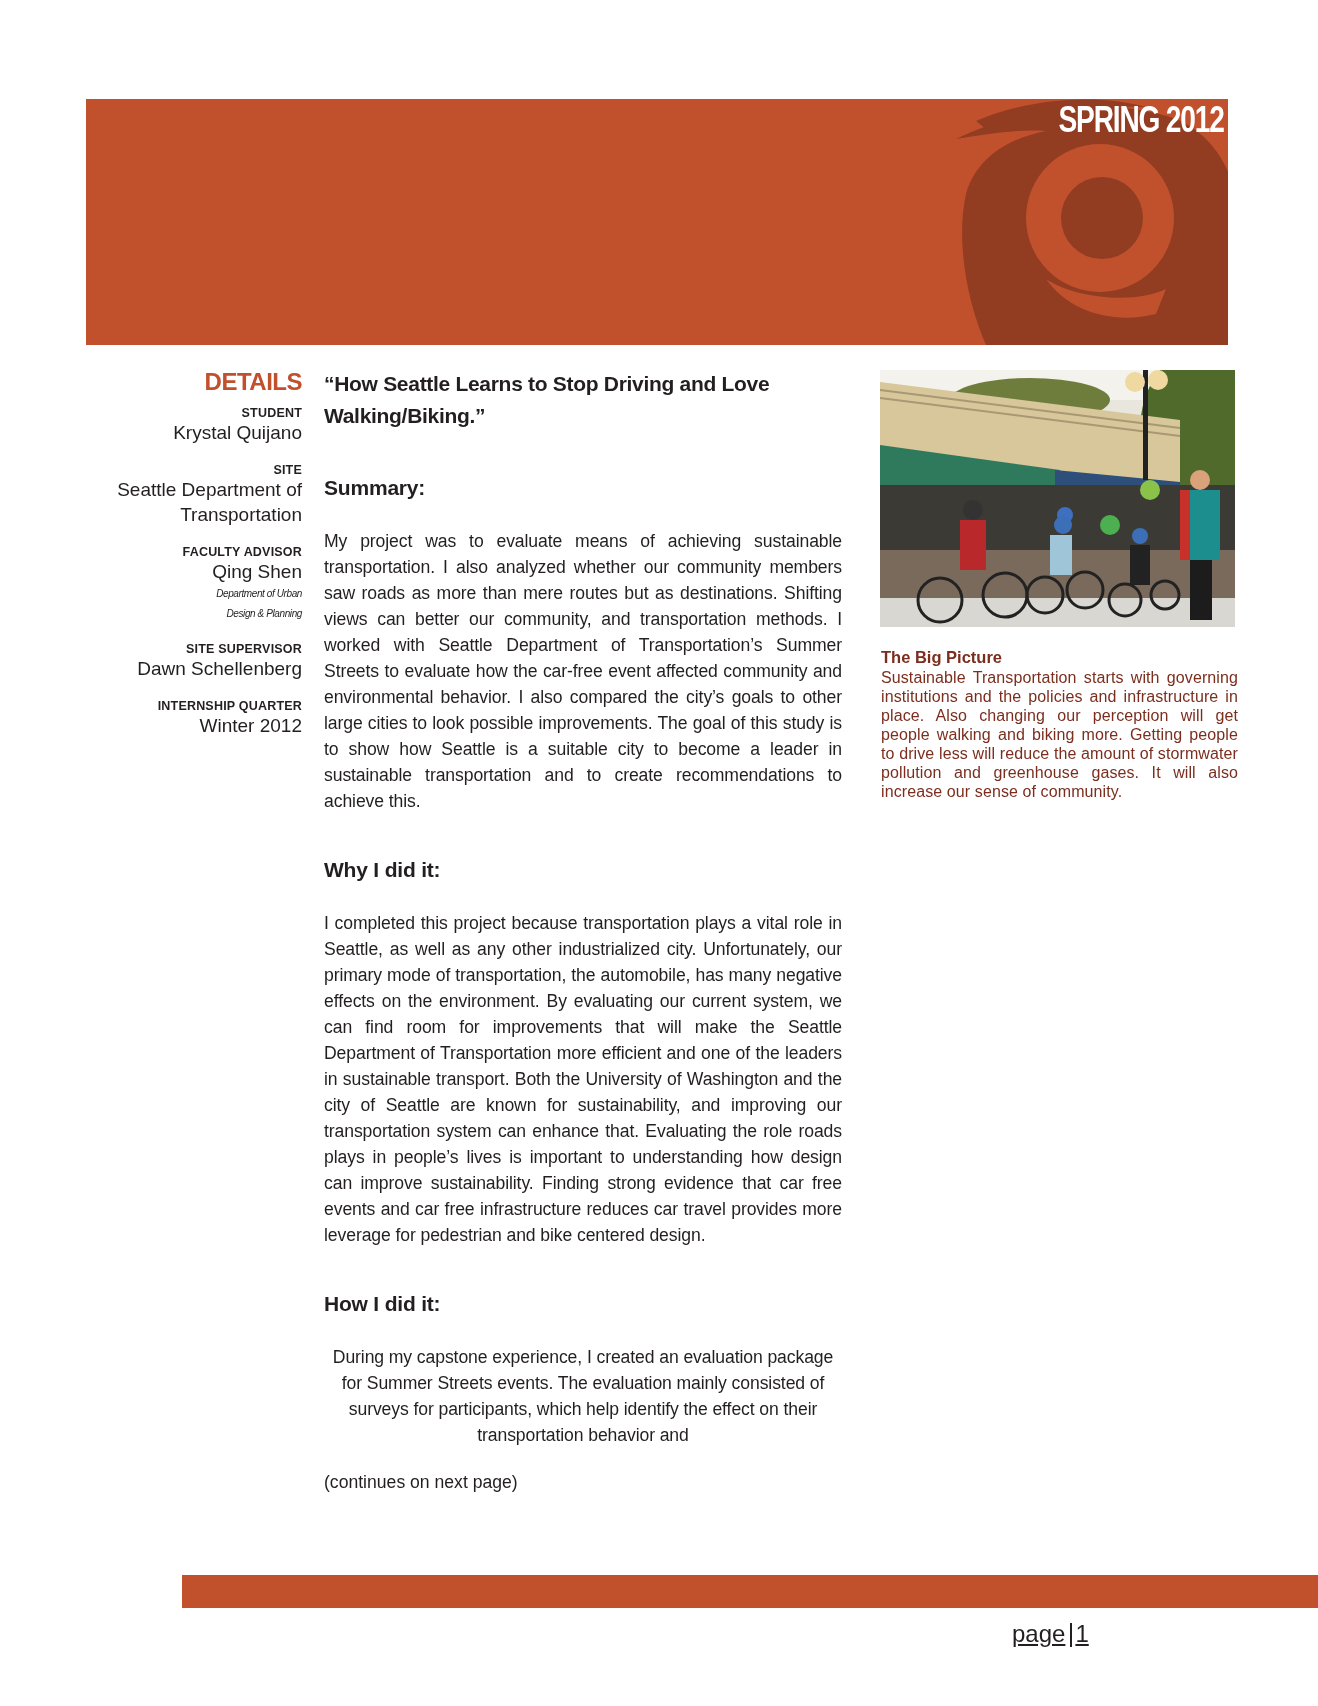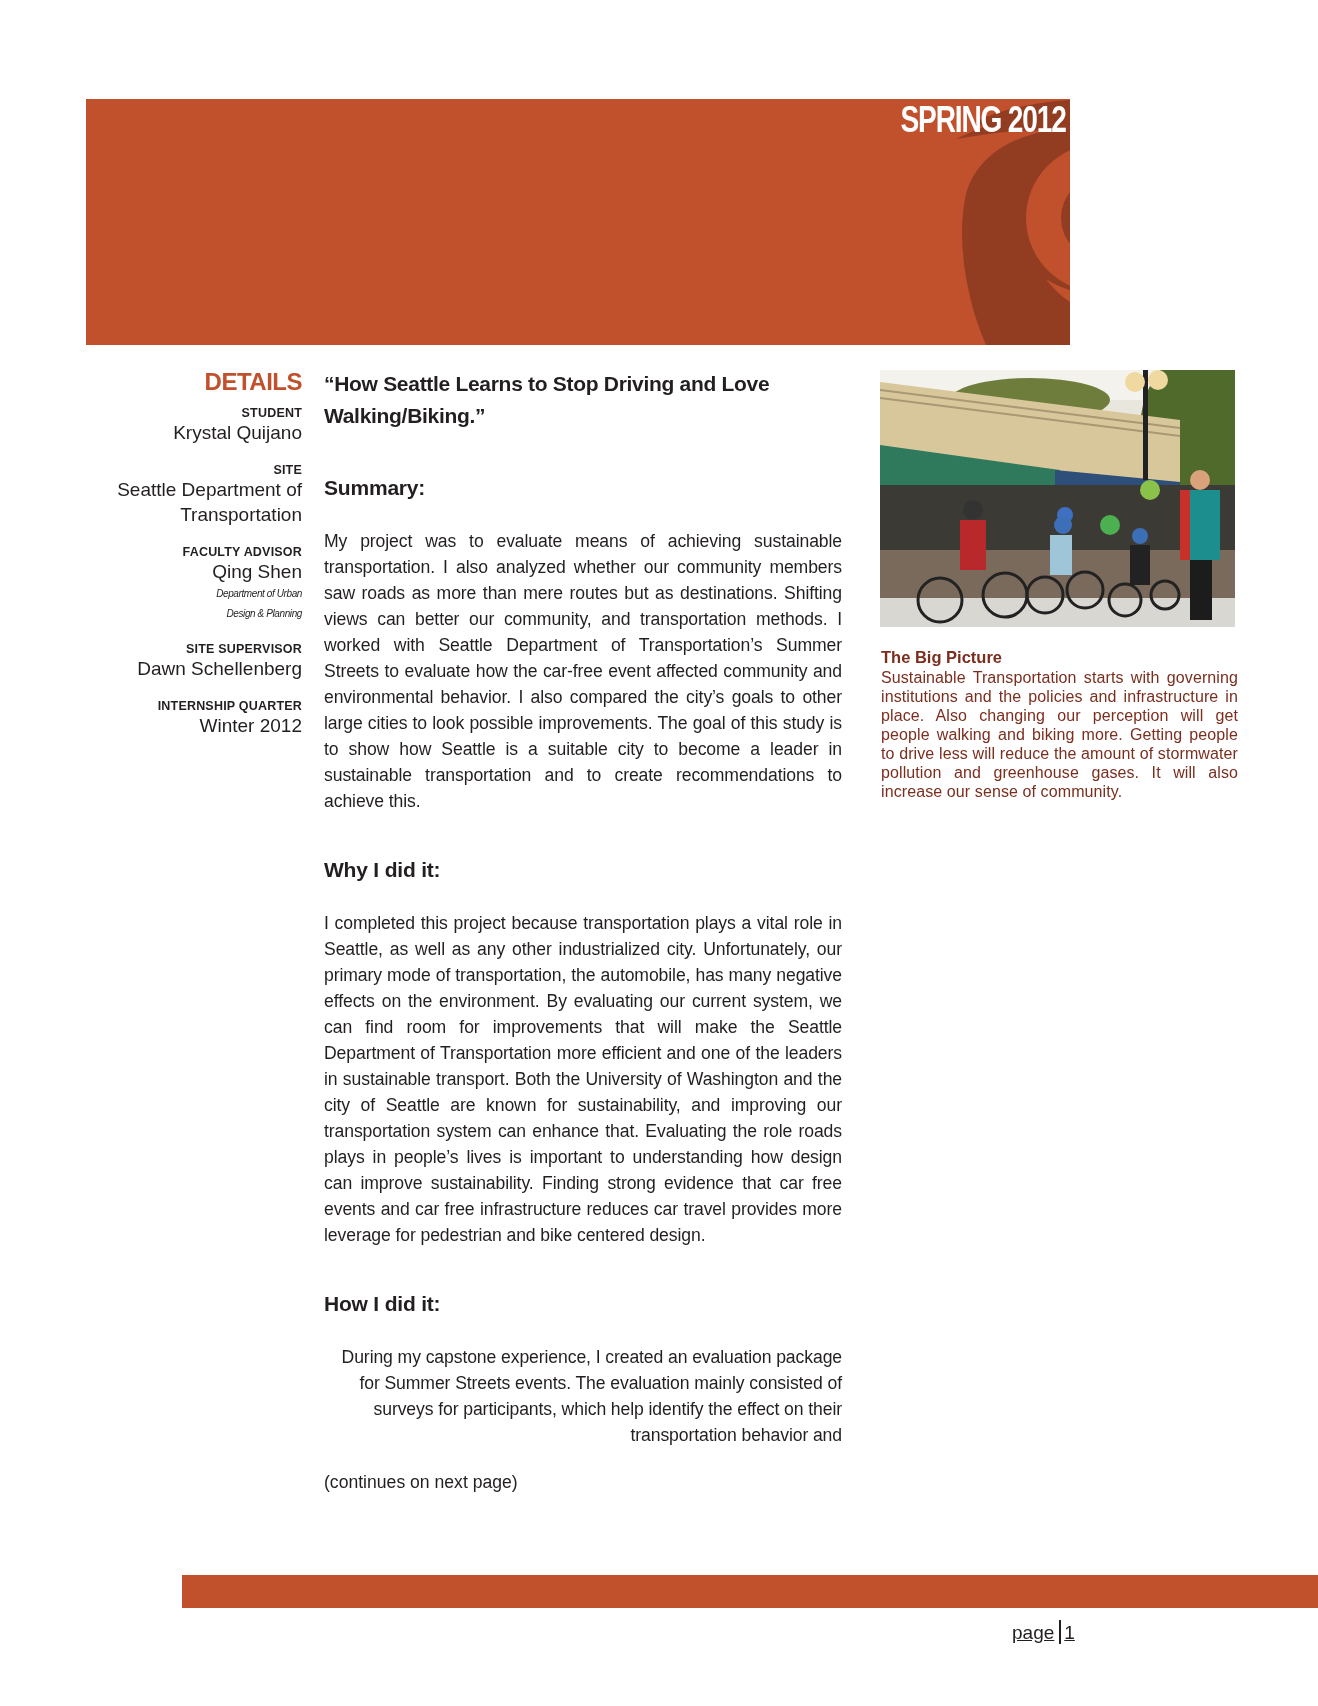--- a/index.html
+++ b/index.html
@@ -1,19 +1,19 @@
 <!DOCTYPE html>
 <html><head>
 <meta charset="utf-8">
 <style>
   html, body { margin: 0; padding: 0; background: #ffffff; }
   body { width: 1318px; height: 1706px; position: relative; overflow: hidden;
          font-family: "Liberation Sans", "DejaVu Sans", sans-serif; color: #231f20; }
 
-  .banner { position: absolute; left: 86px; top: 99px; width: 984px; height: 246px;
+  .banner { position: absolute; left: 86px; top: 99px; width: 1142px; height: 246px;
             background: #c1502d; overflow: hidden; }
   .swirl { position: absolute; left: 0; top: 0; width: 1154px; height: 246px; }
   .season { position: absolute; right: 4px; top: 0px; color: #ffffff; font-weight: bold;
             font-size: 36px; letter-spacing: -1.5px; transform: scaleX(0.78); transform-origin: right top;
             font-family: "Liberation Sans Narrow", "Liberation Sans", sans-serif; }
   .big-title { position: absolute; left: 80px; top: 238px; color: #ffffff; font-weight: bold;
                font-size: 104px; letter-spacing: -3px; line-height: 1;
                transform: scaleX(0.78); transform-origin: left top; white-space: nowrap;
                height: 108px; overflow: hidden; }
   .big-title span { display: block; }
@@ -30,21 +30,21 @@
   .sec-head { font-weight: bold; font-size: 21px; margin-top: 44px; margin-bottom: 28px; letter-spacing: -0.2px; }
   .body-text { font-size: 17.6px; line-height: 26px; text-align: justify; letter-spacing: -0.1px; }
   .continues { font-size: 17.6px; margin-top: 24px; }
 
   .photo { position: absolute; left: 880px; top: 370px; width: 355px; height: 257px; overflow: hidden; }
   .caption { position: absolute; left: 881px; top: 646px; width: 357px; color: #7b2e1e; }
   .caption-head { font-weight: bold; font-size: 16.5px; line-height: 22px; }
   .caption-body { font-size: 16px; line-height: 19px; text-align: justify; letter-spacing: 0.1px; }
 
   .footer-bar { position: absolute; left: 182px; top: 1575px; width: 1136px; height: 33px; background: #c1502d; }
-  .page-num { position: absolute; left: 1012px; top: 1620px; font-size: 19px; color: #231f20; text-decoration: underline; }
+  .page-num { position: absolute; left: 1012px; top: 1620px; font-size: 24px; color: #231f20; text-decoration: underline; }
   .page-num .sep { display: inline-block; width: 2px; height: 24px; background: #231f20; vertical-align: -5px; margin: 0 3px 0 5px; }
 </style>
 </head>
 <body>
 
 <div class="banner">
   <svg class="swirl" viewBox="0 0 1154 246" width="1154" height="246">
 
     <path d="M870 40 C 930 10, 1020 -5, 1090 20 C 1150 45, 1160 120, 1154 160 L 1154 246 L 900 246 C 880 200, 870 140, 880 95 C 890 60, 920 40, 960 32 C 930 30, 900 35, 870 40 Z" fill="#923c22"></path>
 
@@ -82,21 +82,21 @@
 <div class="main">
   <div class="doc-title">“How Seattle Learns to Stop Driving and Love Walking/Biking.”</div>
 
   <div class="sec-head">Summary:</div>
   <div class="body-text">My project was to evaluate means of achieving sustainable transportation. I also analyzed whether our community members saw roads as more than mere routes but as destinations.  Shifting views can better our community, and transportation methods. I worked with Seattle Department of Transportation’s Summer Streets to evaluate how the car-free event affected community and environmental behavior. I also compared the city’s goals to other large cities to look possible improvements. The goal of this study is to show how Seattle is a suitable city to become a leader in sustainable transportation and to create recommendations to achieve this.</div>
 
   <div class="sec-head">Why I did it:</div>
   <div class="body-text">I completed this project because transportation plays a vital role in Seattle, as well as any other industrialized city. Unfortunately, our primary mode of transportation, the automobile, has many negative effects on the environment. By evaluating our current system, we can find room for improvements that will make the Seattle Department of Transportation more efficient and one of the leaders in sustainable transport. Both the University of Washington and the city of Seattle are known for sustainability, and improving our transportation system can enhance that. Evaluating the role roads plays in people’s lives is important to understanding how design can improve sustainability. Finding strong evidence that car free events and car free infrastructure reduces car travel provides more leverage for pedestrian and bike centered design.</div>
 
   <div class="sec-head">How I did it:</div>
-  <div class="body-text" style="text-align:right;">During my capstone experience, I created an evaluation package for Summer Streets events. The evaluation mainly consisted of surveys for participants, which help identify the effect on their transportation behavior and</div>
+  <div class="body-text" style="text-align:center;">During my capstone experience, I created an evaluation package for Summer Streets events. The evaluation mainly consisted of surveys for participants, which help identify the effect on their transportation behavior and</div>
 
   <div class="continues">(continues on next page)</div>
 </div>
 
 <div class="photo" aria-label="Cyclists and pedestrians at a car-free Summer Streets event in front of storefronts">
   <svg width="355" height="257" viewBox="0 0 355 257">
     <rect width="355" height="257" fill="#e9e6dd"></rect>
 
     <rect x="0" y="0" width="355" height="30" fill="#f4f2ec"></rect>
     <ellipse cx="150" cy="30" rx="80" ry="22" fill="#6f7d3c"></ellipse>

